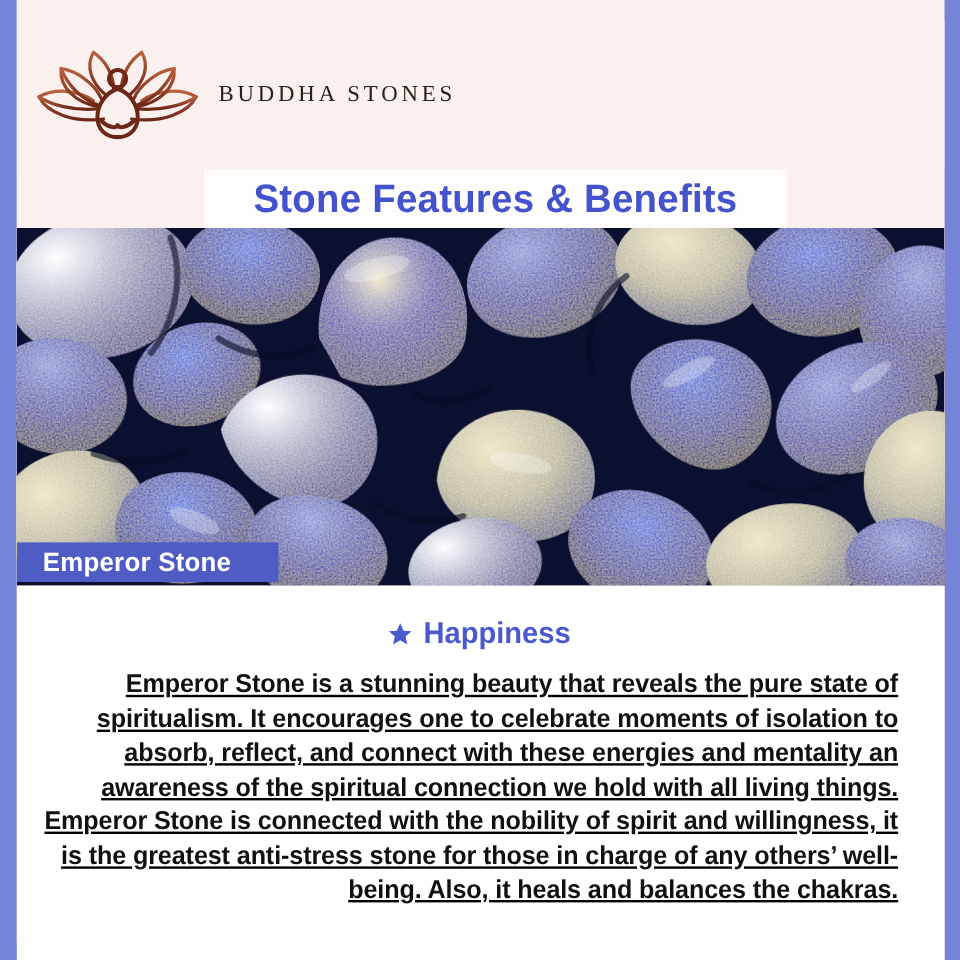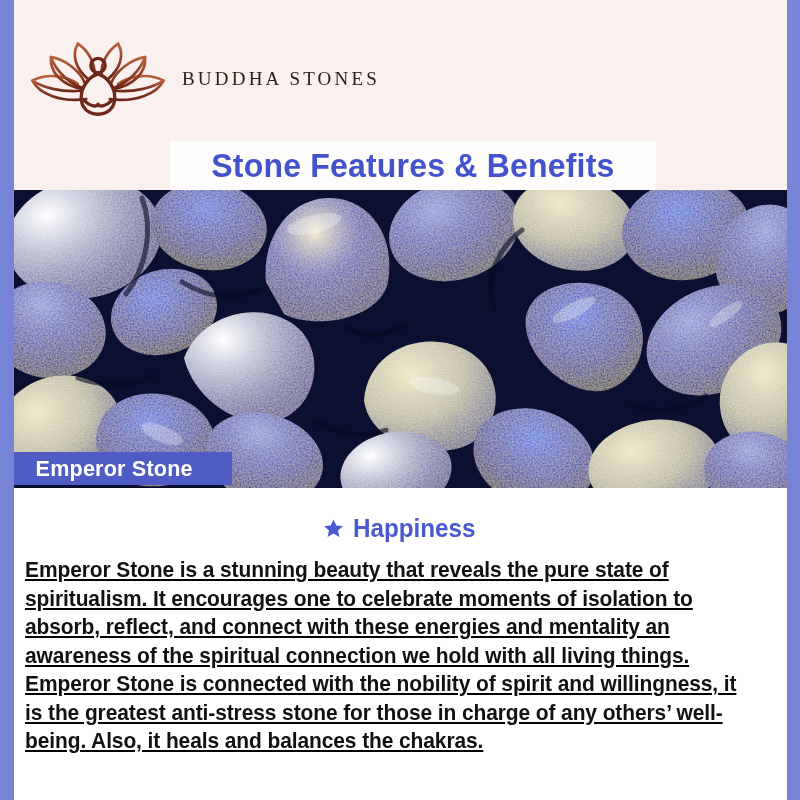--- a/index.html
+++ b/index.html
@@ -156,20 +156,21 @@
   }
 
   
   .body-panel {
     position: absolute;
     top: 488px;
     left: 0;
     right: 0;
     bottom: 0;
     background: #ffffff;
+    text-align: right;
   }
   .benefits {
     display: flex;
     align-items: center;
     justify-content: center;
     gap: 20px;
     padding-top: 26px;
   }
   .benefit {
     display: flex;

